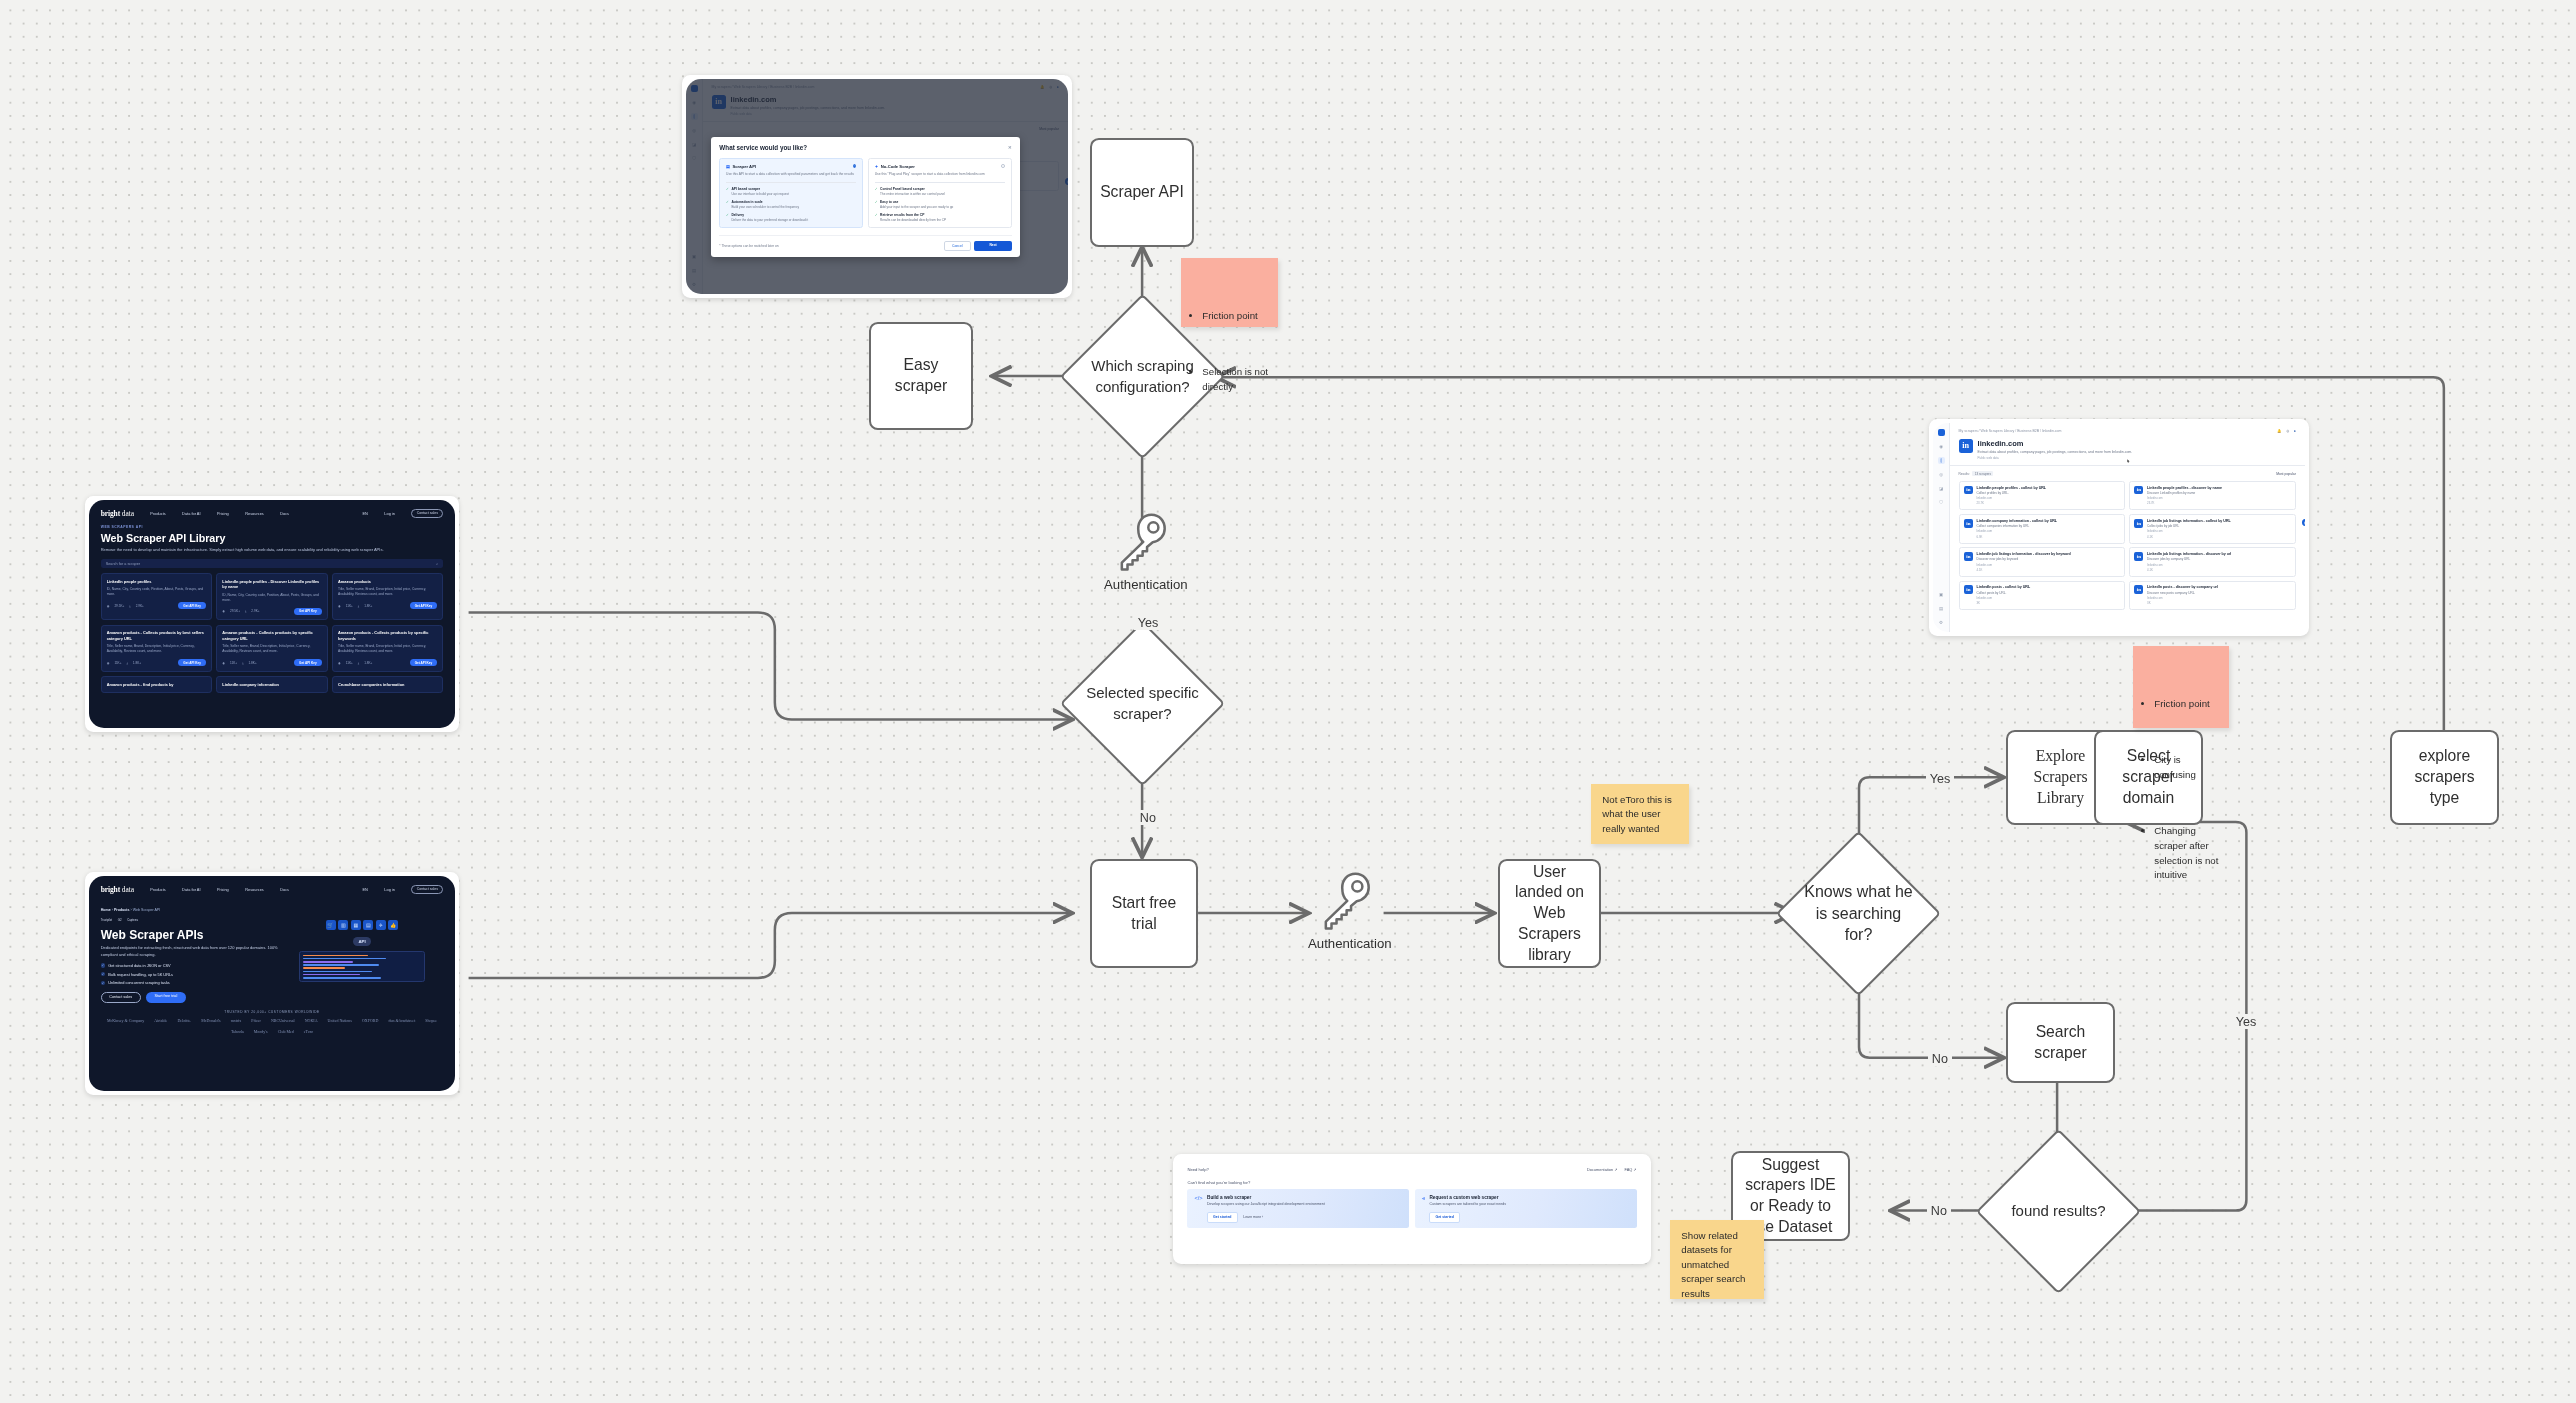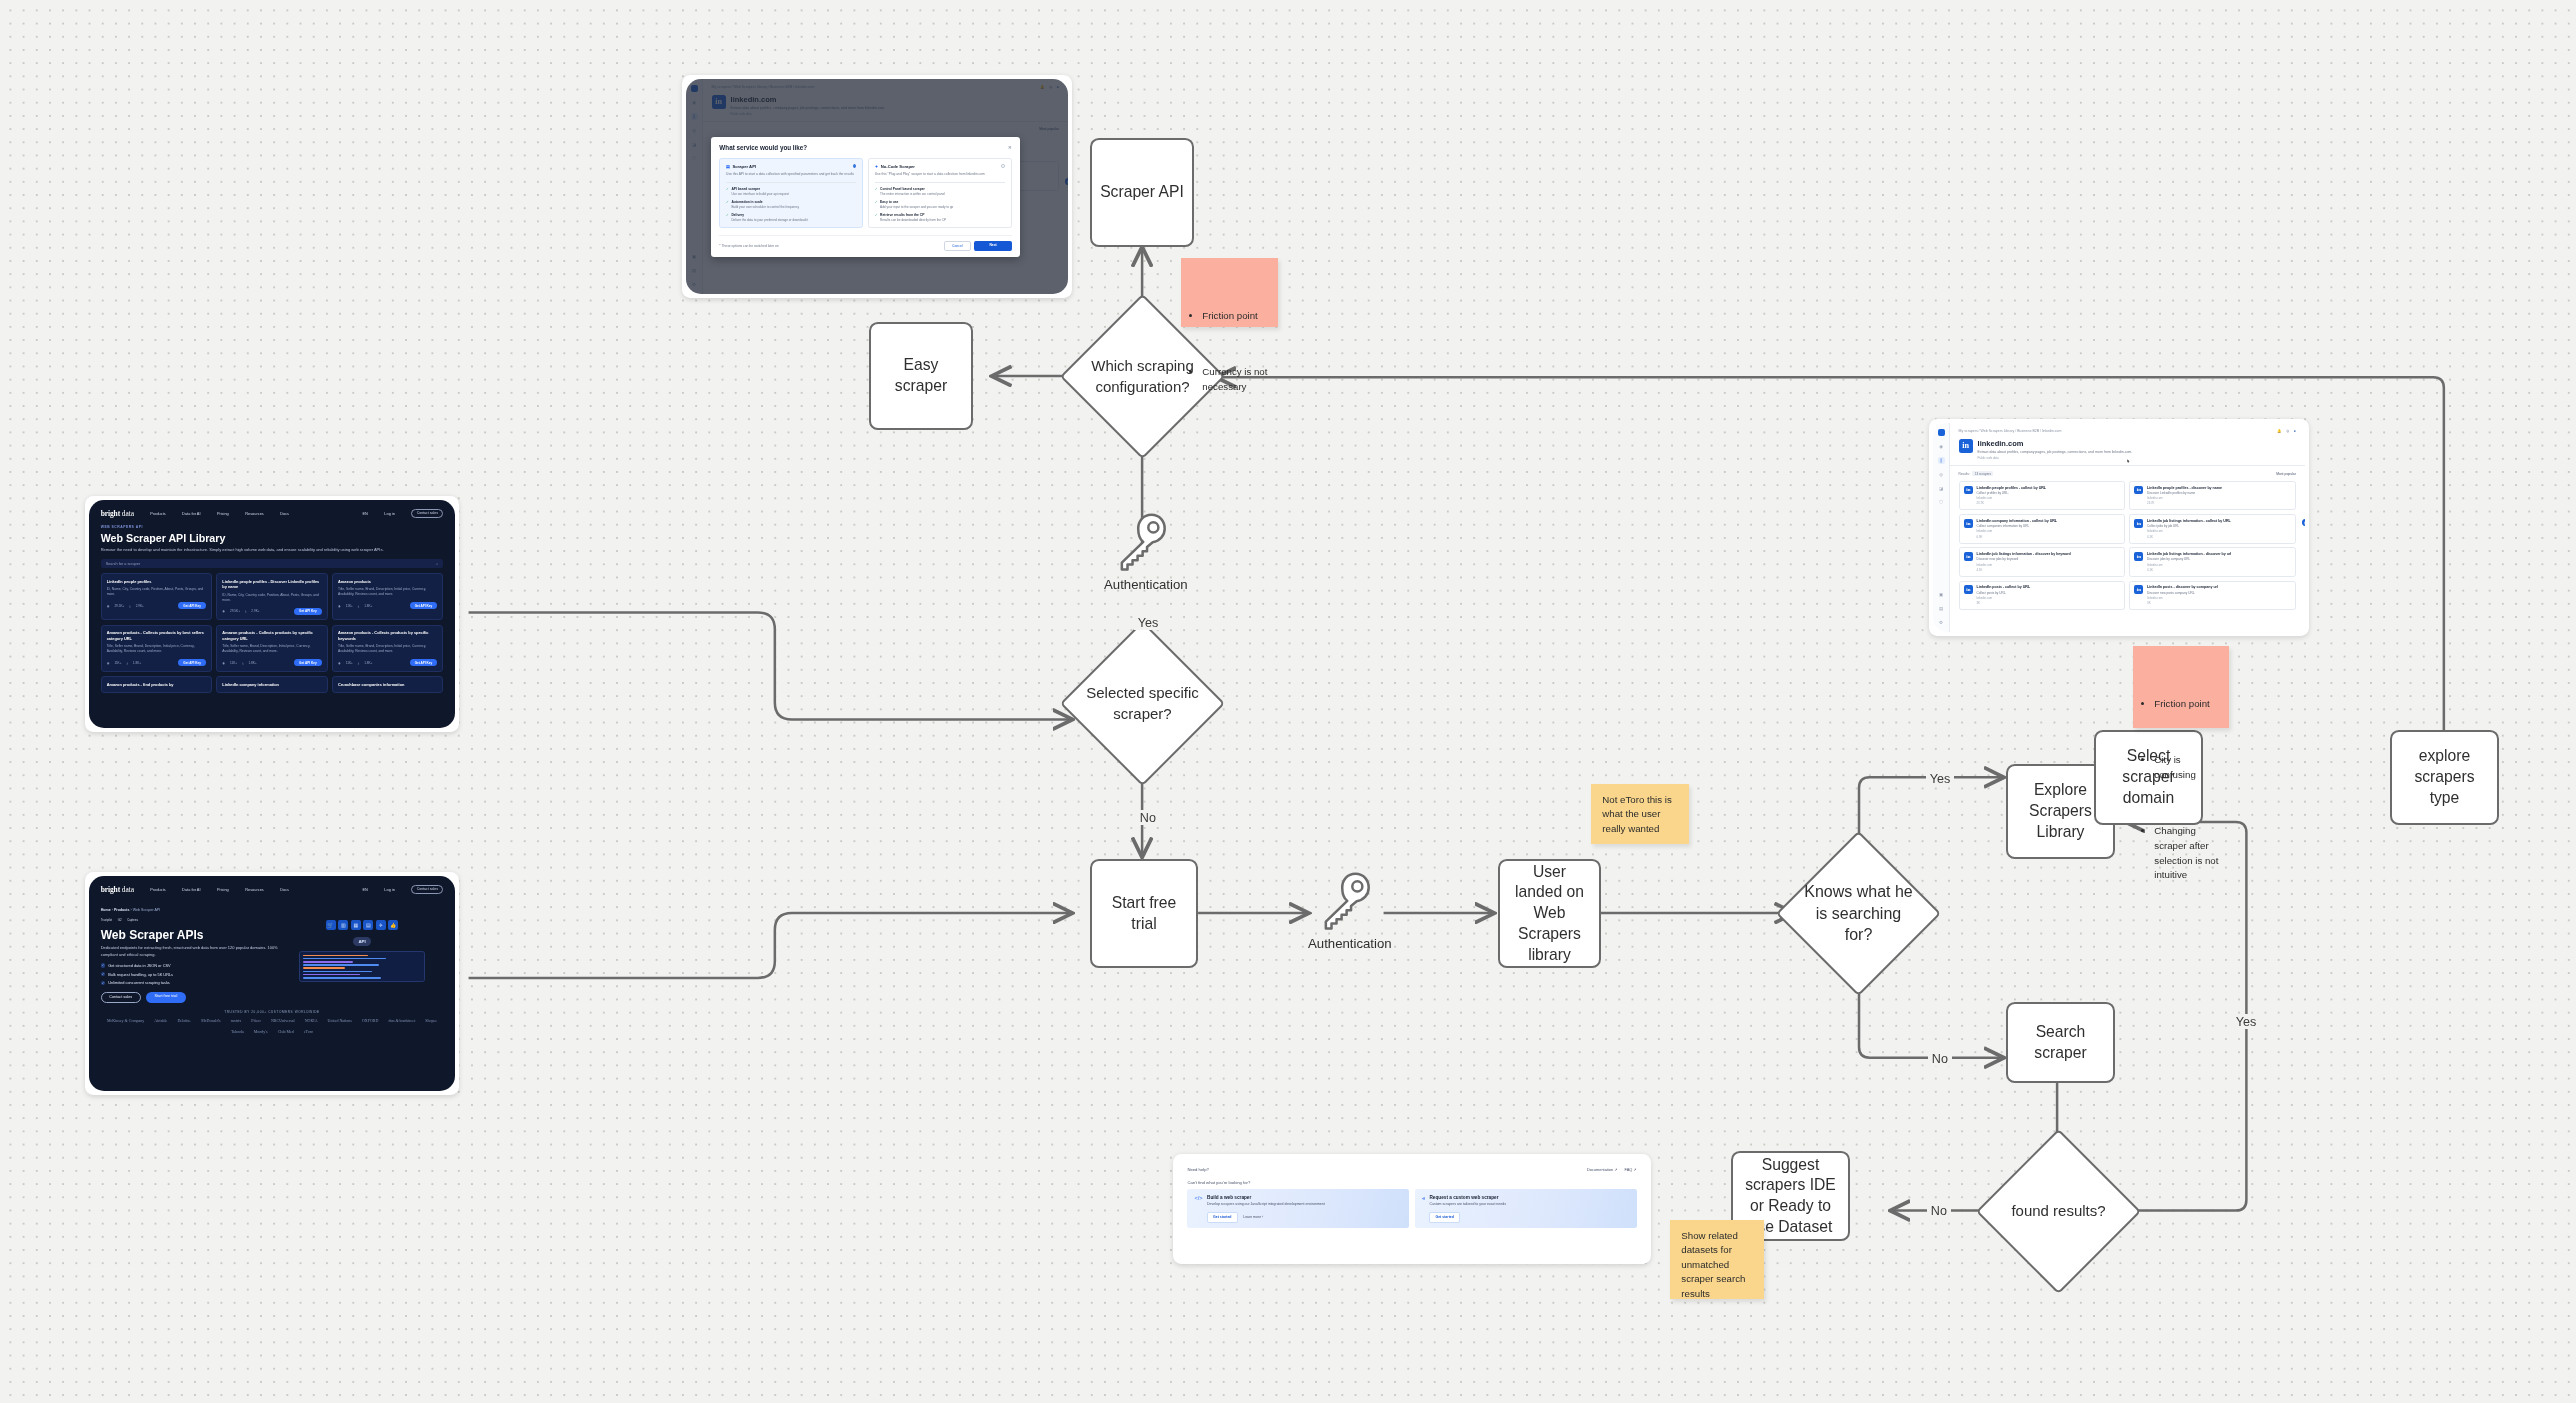--- a/index.html
+++ b/index.html
@@ -289,21 +289,21 @@
 
   <div class="node" style="left:1498px; top:859px; width:103px; height:109px;">
     <span>User landed on Web Scrapers library</span>
   </div>
 
   <div class="diamond" style="left:1800px; top:855px; width:117px; height:117px;">
     <div class="dshape"></div>
     <div class="dlabel" style="font-size:16px;">Knows what he is searching for?</div>
   </div>
 
-  <div class="node" style="left:2006px; top:764px; width:109px; height:95px;">
+  <div class="node" style="left:2006px; top:730px; width:109px; height:95px;font-family:Liberation Serif, serif;">
     <span>Explore Scrapers Library</span>
   </div>
 
   <div class="node" style="left:2094px; top:730px; width:109px; height:95px;">
     <span>Select scraper domain</span>
   </div>
 
   <div class="node" style="left:2390px; top:730px; width:109px; height:95px;">
     <span>explore scrapers type</span>
   </div>
@@ -317,21 +317,21 @@
     <div class="dlabel">found results?</div>
   </div>
 
   <div class="node" style="left:1731px; top:1151px; width:119px; height:90px;">
     <span>Suggest scrapers IDE or Ready to use Dataset</span>
   </div>
 
   <div class="sticky" style="left:1181px; top:258px; width:97px; height:69px; background:#faaf9f;">
     <ul>
       <li>Friction point</li>
-      <li>Currency is not necessary</li>
+      <li>Selection is not directly</li>
     </ul>
   </div>
 
   <div class="sticky" style="left:2133px; top:646px; width:96px; height:82px; background:#faaf9f;">
     <ul>
       <li>Friction point</li>
       <li>City is confusing</li>
       <li>Changing scraper after selection is not intuitive</li>
     </ul>
   </div>

